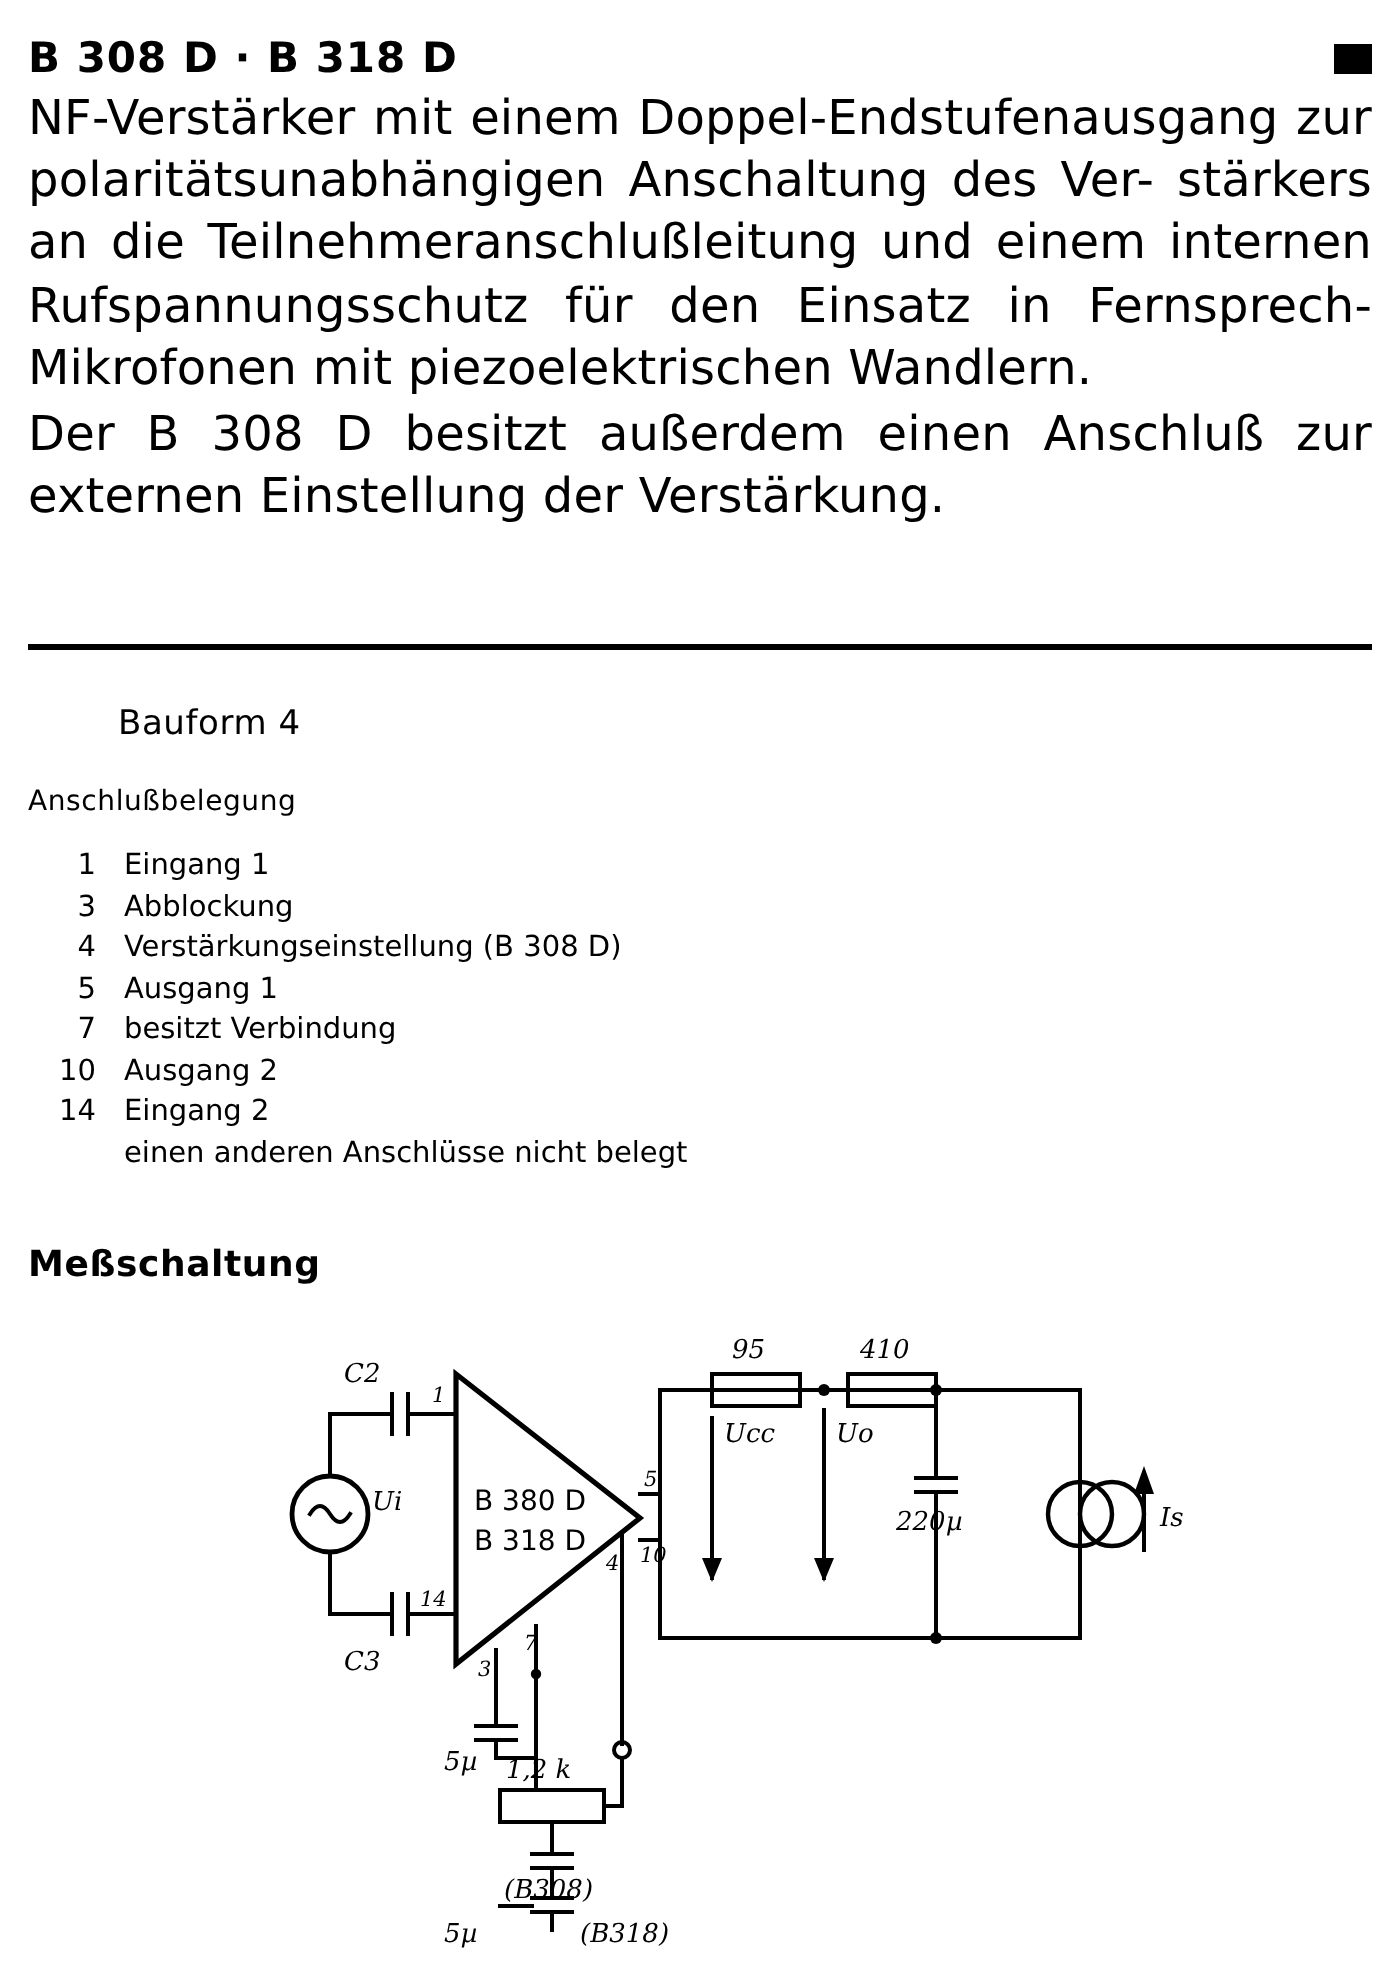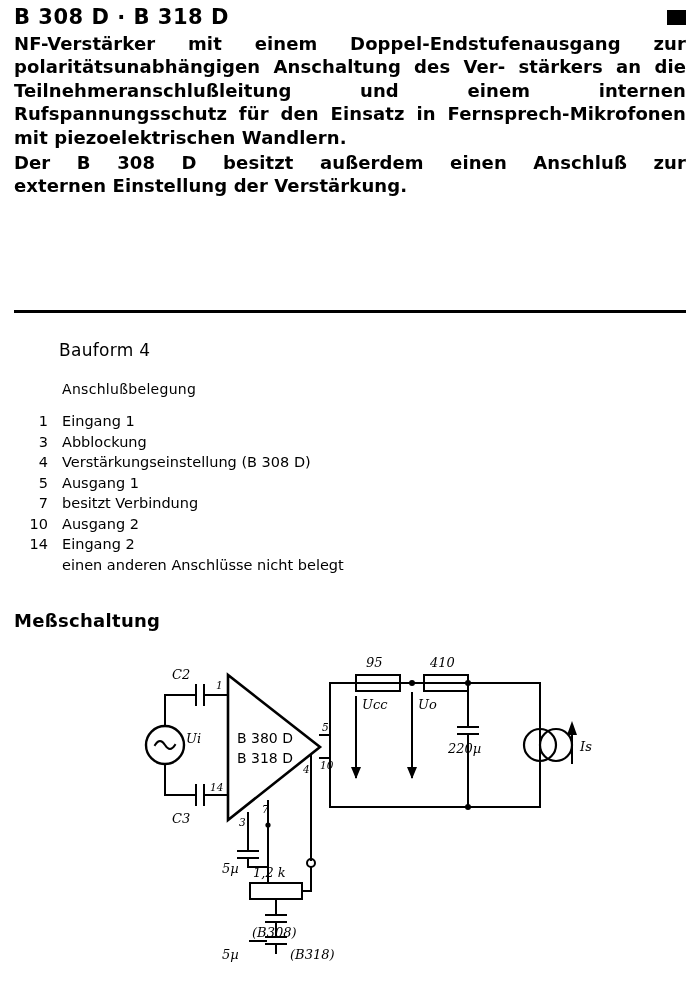--- a/index.html
+++ b/index.html
@@ -10,21 +10,21 @@
   body {
     width: 700px;
     height: 983px;
     position: relative;
     font-family: "DejaVu Sans", sans-serif;
     color: #000000;
     overflow: hidden;
   }
   .page {
     position: absolute;
-    left: 0; top: 0;
+    left: 0; top: 12px;
     width: 700px;
     height: 729px;
   }
 
   
   .title-row {
     position: absolute;
     left: 14px;
     top: 6px;
     width: 672px;
@@ -46,25 +46,24 @@
     background: #000000;
     margin-top: 4px;
   }
 
   
   .intro {
     position: absolute;
     left: 14px;
     top: 32px;
     width: 672px;
-    font-size: 18px;
+    font-size: 24px;
     line-height: 1.30;
     text-align: justify;
     letter-spacing: 0.1px;
-    font-weight: bold;
   }
   .intro p {
     margin: 0;
   }
   .intro p.second {
     margin-top: 2px;
     text-align: left;
   }
   .intro p.second .justify-line {
     display: block;
@@ -89,21 +88,20 @@
     font-size: 17px;
     letter-spacing: 0.3px;
     margin-left: 45px;
   }
   .pinning-title {
     position: absolute;
     left: 14px;
     top: 381px;
     font-size: 14px;
     letter-spacing: 0.3px;
-    margin-left: 48px;
   }
 
   
   .pin-list {
     position: absolute;
     left: 22px;
     top: 411px;
     width: 500px;
     font-size: 14.5px;
     line-height: 1.42;

